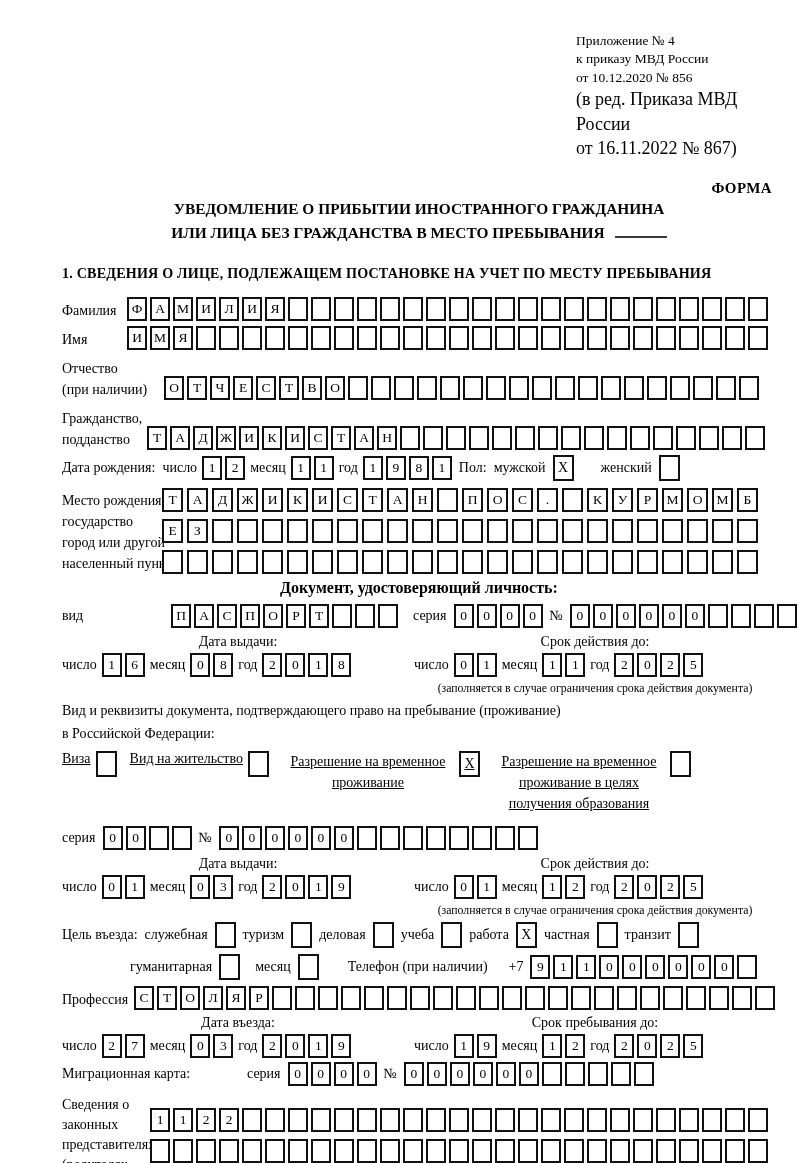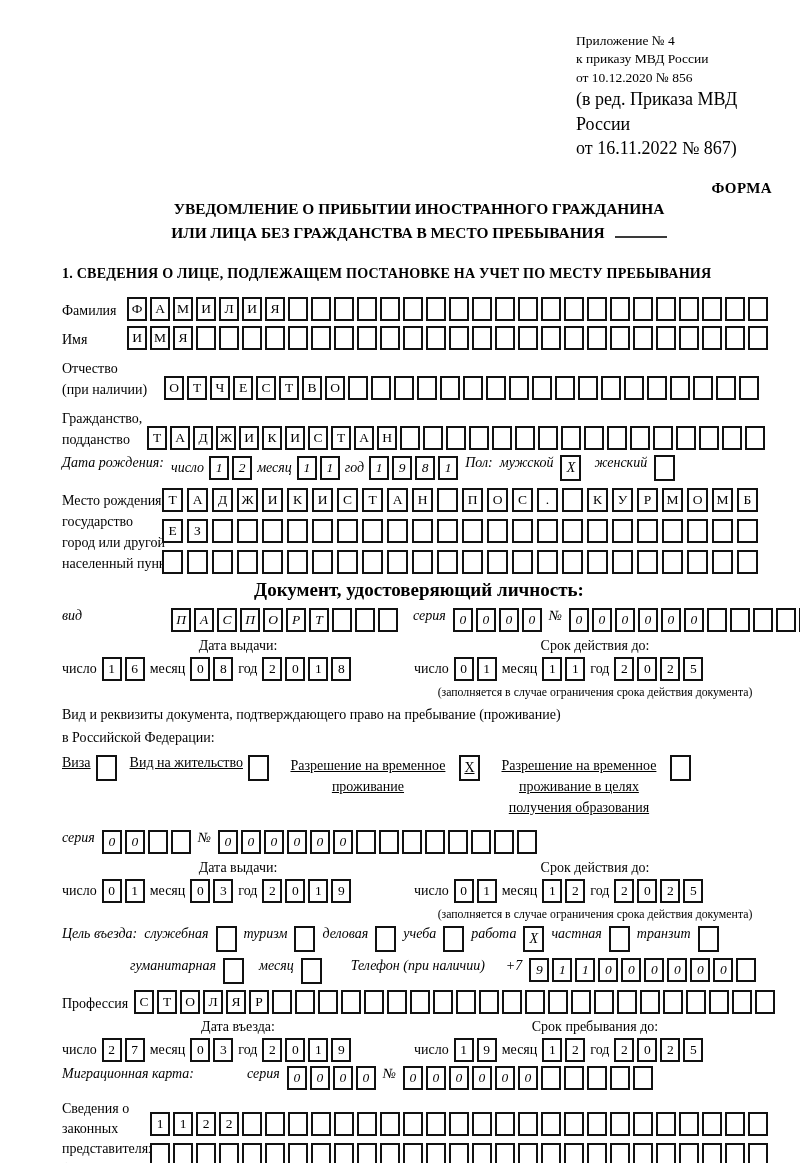--- a/index.html
+++ b/index.html
@@ -17,23 +17,23 @@
 
   .row{display:flex;align-items:flex-end;margin-bottom:5px;}
   .lbl{flex:none;line-height:1.5;padding-top:3px;white-space:nowrap;}
   .w65{width:65px}.w72{width:72px}.w85{width:85px}.w100{width:100px}.w102{width:102px}.w88{width:88px}
   .cells{display:inline-flex;gap:3px;flex:none;}
   .cell{box-sizing:border-box;flex:none;width:20px;height:24px;border:2px solid #111;
         text-align:center;font-size:13.5px;line-height:20px;background:#fff;}
   .g4{gap:4px}.g4 .cell{width:21px;}
   .stack{display:flex;flex-direction:column;gap:7px;}
 
-  .center-b{text-align:center;font-weight:bold;font-size:19px;margin:2px 0 7px;}
-
-  .inrow{display:flex;gap:7px;margin-bottom:6px;white-space:nowrap;font-style:italic;}
+  .center-b{text-align:center;font-weight:bold;font-size:16px;margin:2px 0 7px;}
+
+  .inrow{display:flex;align-items:center;gap:7px;margin-bottom:6px;white-space:nowrap;}
   .wlbl102{width:102px;flex:none;}
   .dategroup{display:inline-flex;align-items:center;gap:5px;}
   .dlbl{white-space:nowrap;}
 
   .dates{display:flex;margin:2px 0 4px;}
   .dcol-l{width:352px;flex:none;}
   .dcol-r{flex:1;}
   .dtitle{text-align:center;margin-bottom:3px;}
   .dnote{font-size:11.8px;margin-top:4px;text-align:center;white-space:nowrap;}
 
@@ -227,21 +227,21 @@
         <span class="cells">
           <span class="cell">1</span>
           <span class="cell">9</span>
           <span class="cell">8</span>
           <span class="cell">1</span>
         </span>
       </span>
     <span>Пол:</span>
     <span>мужской</span>
     <span class="checkbox">X</span>
-    <span style="margin-left:6px;">женский</span>
+    <span style="margin-left:20px;">женский</span>
     <span class="checkbox"></span>
   </div>
 
   <div class="row">
     <div class="lbl w100">
       <div>Место рождения:</div>
       <div>государство</div>
       <div>город или другой</div>
       <div>населенный пункт</div>
     </div>

